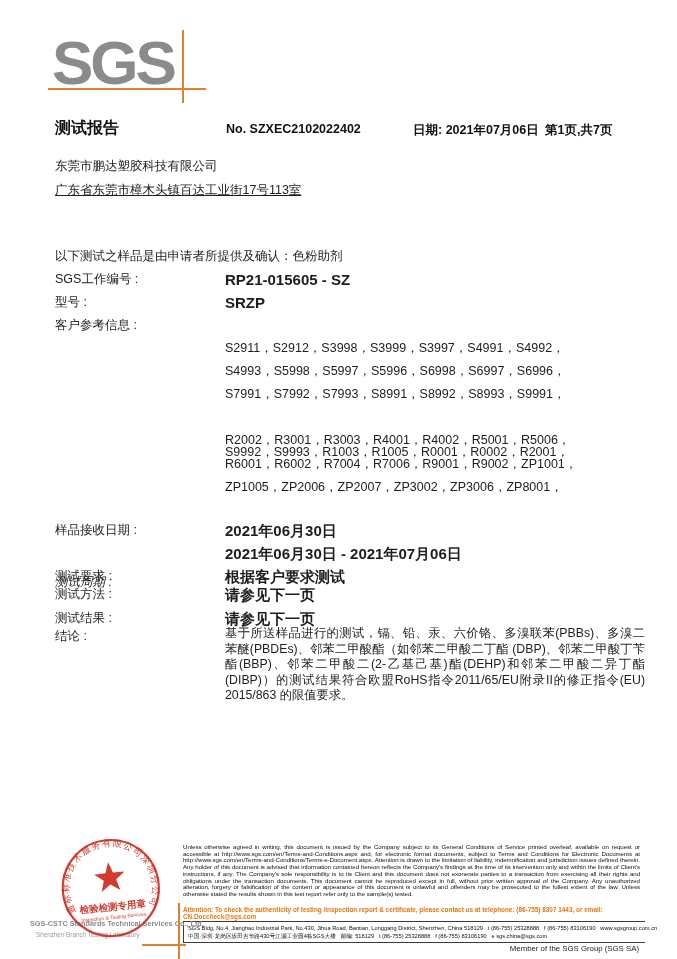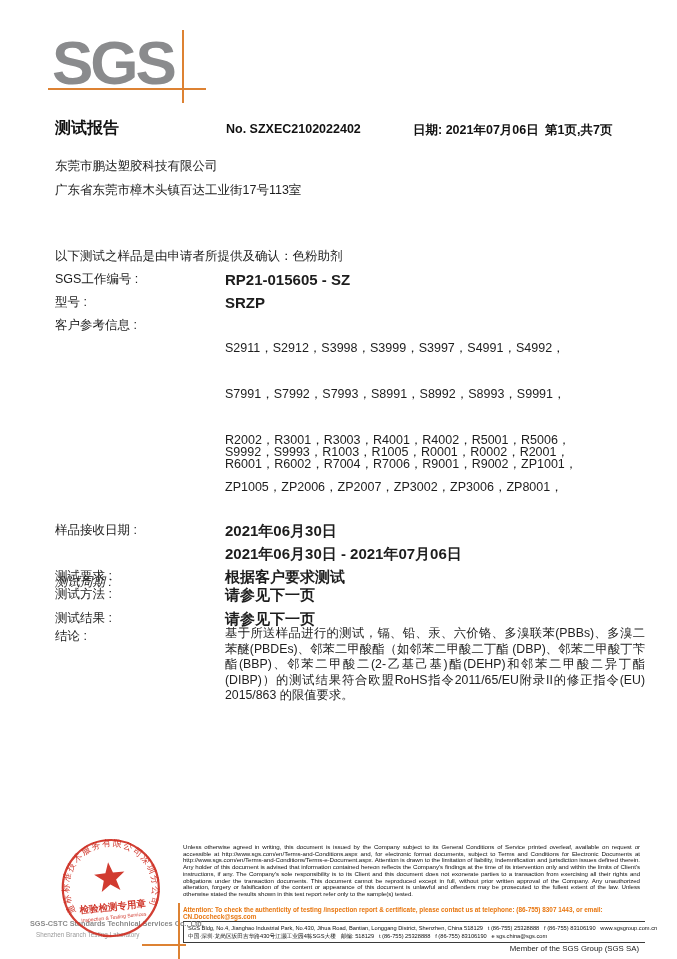--- a/index.html
+++ b/index.html
@@ -8,21 +8,21 @@
   .abs{position:absolute;}
   .logo{left:52px;top:32px;font-size:62px;font-weight:bold;color:#8a8b8d;letter-spacing:-3px;line-height:1;}
   .mark{background:#dd8233;}
   .doc-title{left:55px;top:118px;font-size:16px;font-weight:bold;color:#111;}
   .hdr{font-size:12.5px;font-weight:bold;color:#111;}
   .report-no{left:226px;top:122px;}
   .hdr-date{left:413px;top:122px;}
   .hdr-page{left:545px;top:122px;}
   .body-txt{font-size:12.5px;color:#1d1d1d;}
   .applicant-name{left:55px;top:158px;}
-  .applicant-addr{left:55px;top:182px;}
+  .applicant-addr{left:55px;top:182px;text-decoration:underline;}
   .intro{left:55px;top:248px;}
   .row-label{position:absolute;left:55px;font-size:12.5px;}
   .row-value{position:absolute;left:225px;font-size:15px;font-weight:bold;}
   .ref-line{position:absolute;left:225px;font-size:12.5px;white-space:nowrap;}
   .conclusion-p{position:absolute;left:225px;top:626px;width:420px;font-size:12.3px;line-height:15.6px;text-align:justify;}
   .fineprint{left:183px;top:844px;width:457px;font-size:6.15px;line-height:6.7px;text-align:justify;
              color:#111;letter-spacing:-0.05px;}
   .attention{left:183px;top:906px;width:457px;font-size:6.4px;line-height:7px;font-weight:bold;color:#e8760f;}
   .addr-block{left:183px;top:921px;width:457px;border-top:1px solid #3a3a3a;border-bottom:1px solid #3a3a3a;
               border-left:1px solid #3a3a3a;padding:2px 0 2px 4px;}
@@ -52,20 +52,21 @@
   <div class="abs body-txt intro">以下测试之样品是由申请者所提供及确认：色粉助剂</div>
 
   <div class="row-label" style="top:271px;">SGS工作编号 :</div>
   <div class="row-value" style="top:271px;">RP21-015605 - SZ</div>
 
   <div class="row-label" style="top:294px;">型号 :</div>
   <div class="row-value" style="top:294px;">SRZP</div>
 
   <div class="row-label" style="top:317px;">客户参考信息 :</div>
   <div class="ref-line" style="top:340px;">S2911，S2912，S3998，S3999，S3997，S4991，S4992，</div>
+  <div class="ref-line" style="top:363px;">S4993，S5998，S5997，S5996，S6998，S6997，S6996，</div>
   <div class="ref-line" style="top:386px;">S7991，S7992，S7993，S8991，S8992，S8993，S9991，</div>
   <div class="ref-line" style="top:409px;margin-top:35px;">S9992，S9993，R1003，R1005，R0001，R0002，R2001，</div>
   <div class="ref-line" style="top:432px;">R2002，R3001，R3003，R4001，R4002，R5001，R5006，</div>
   <div class="ref-line" style="top:456px;">R6001，R6002，R7004，R7006，R9001，R9002，ZP1001，</div>
   <div class="ref-line" style="top:479px;">ZP1005，ZP2006，ZP2007，ZP3002，ZP3006，ZP8001，</div>
 
   <div class="row-label" style="top:522px;">样品接收日期 :</div>
   <div class="row-value" style="top:522px;">2021年06月30日</div>
 
   <div class="row-label" style="top:574px;font-style:italic;">测试周期 :</div>

